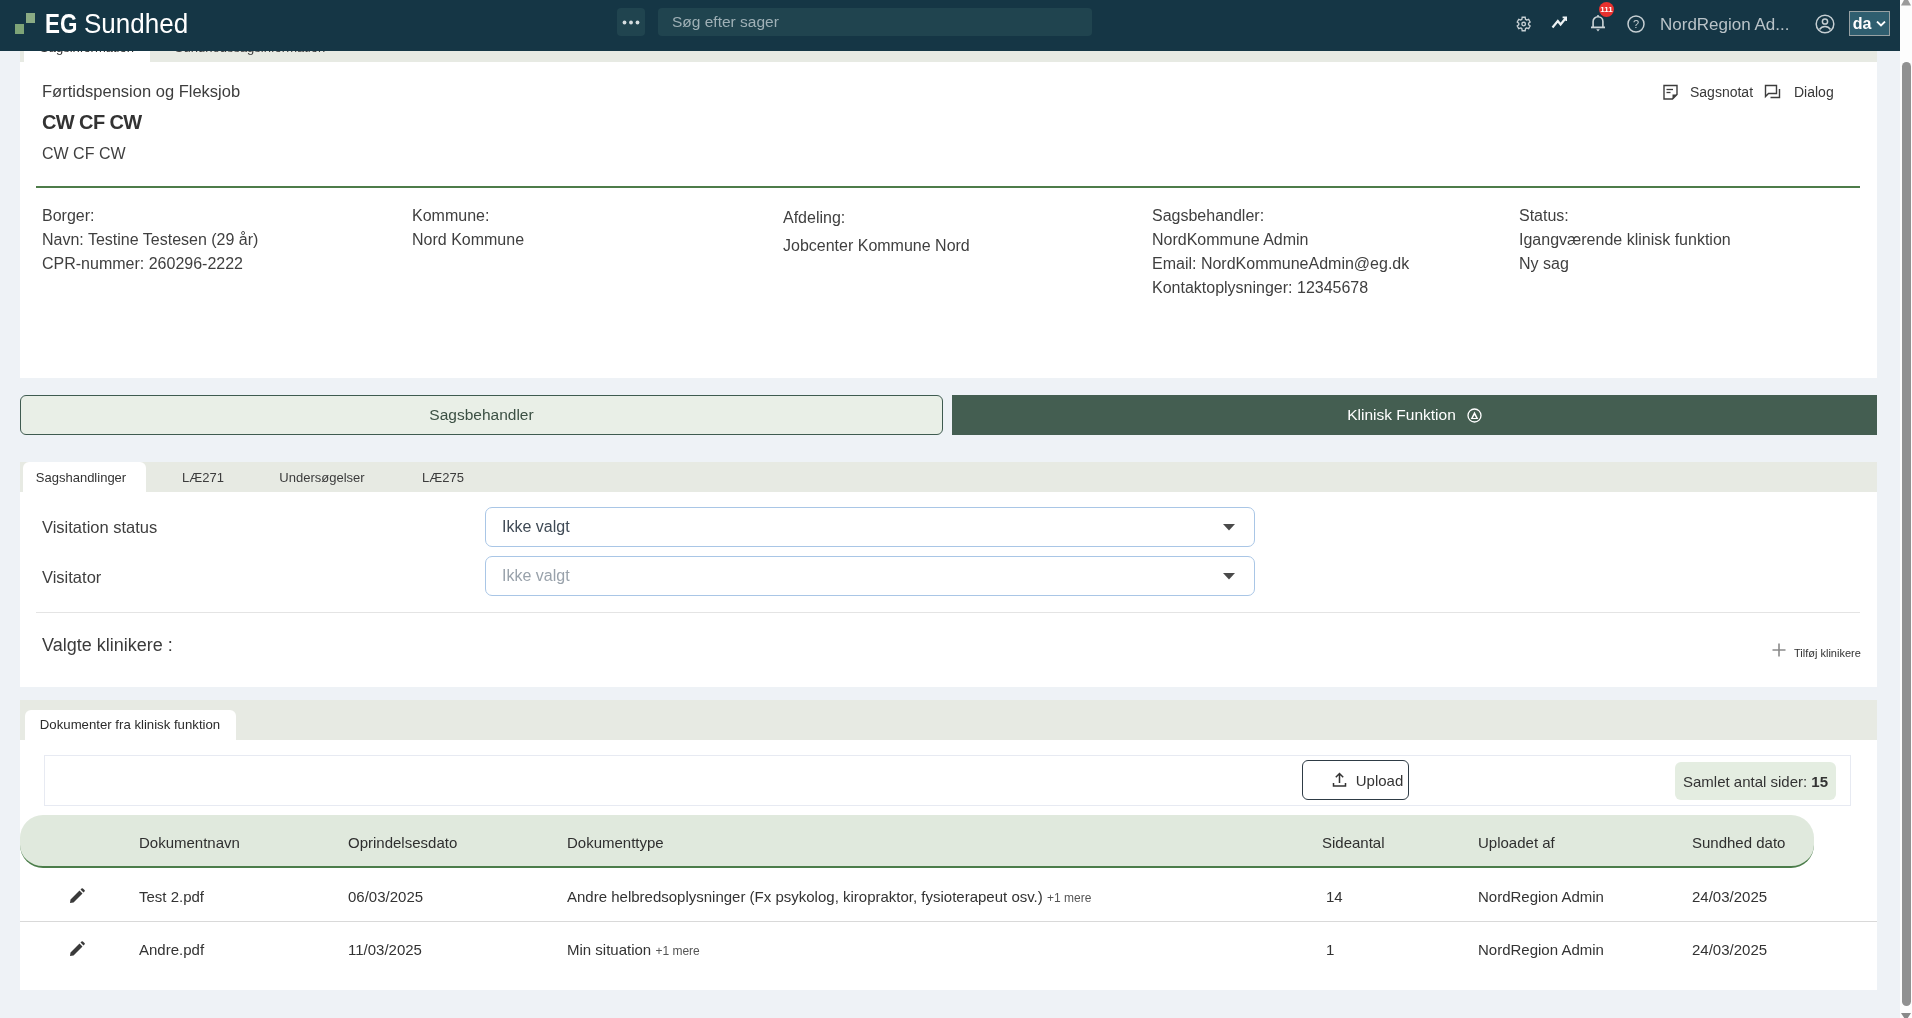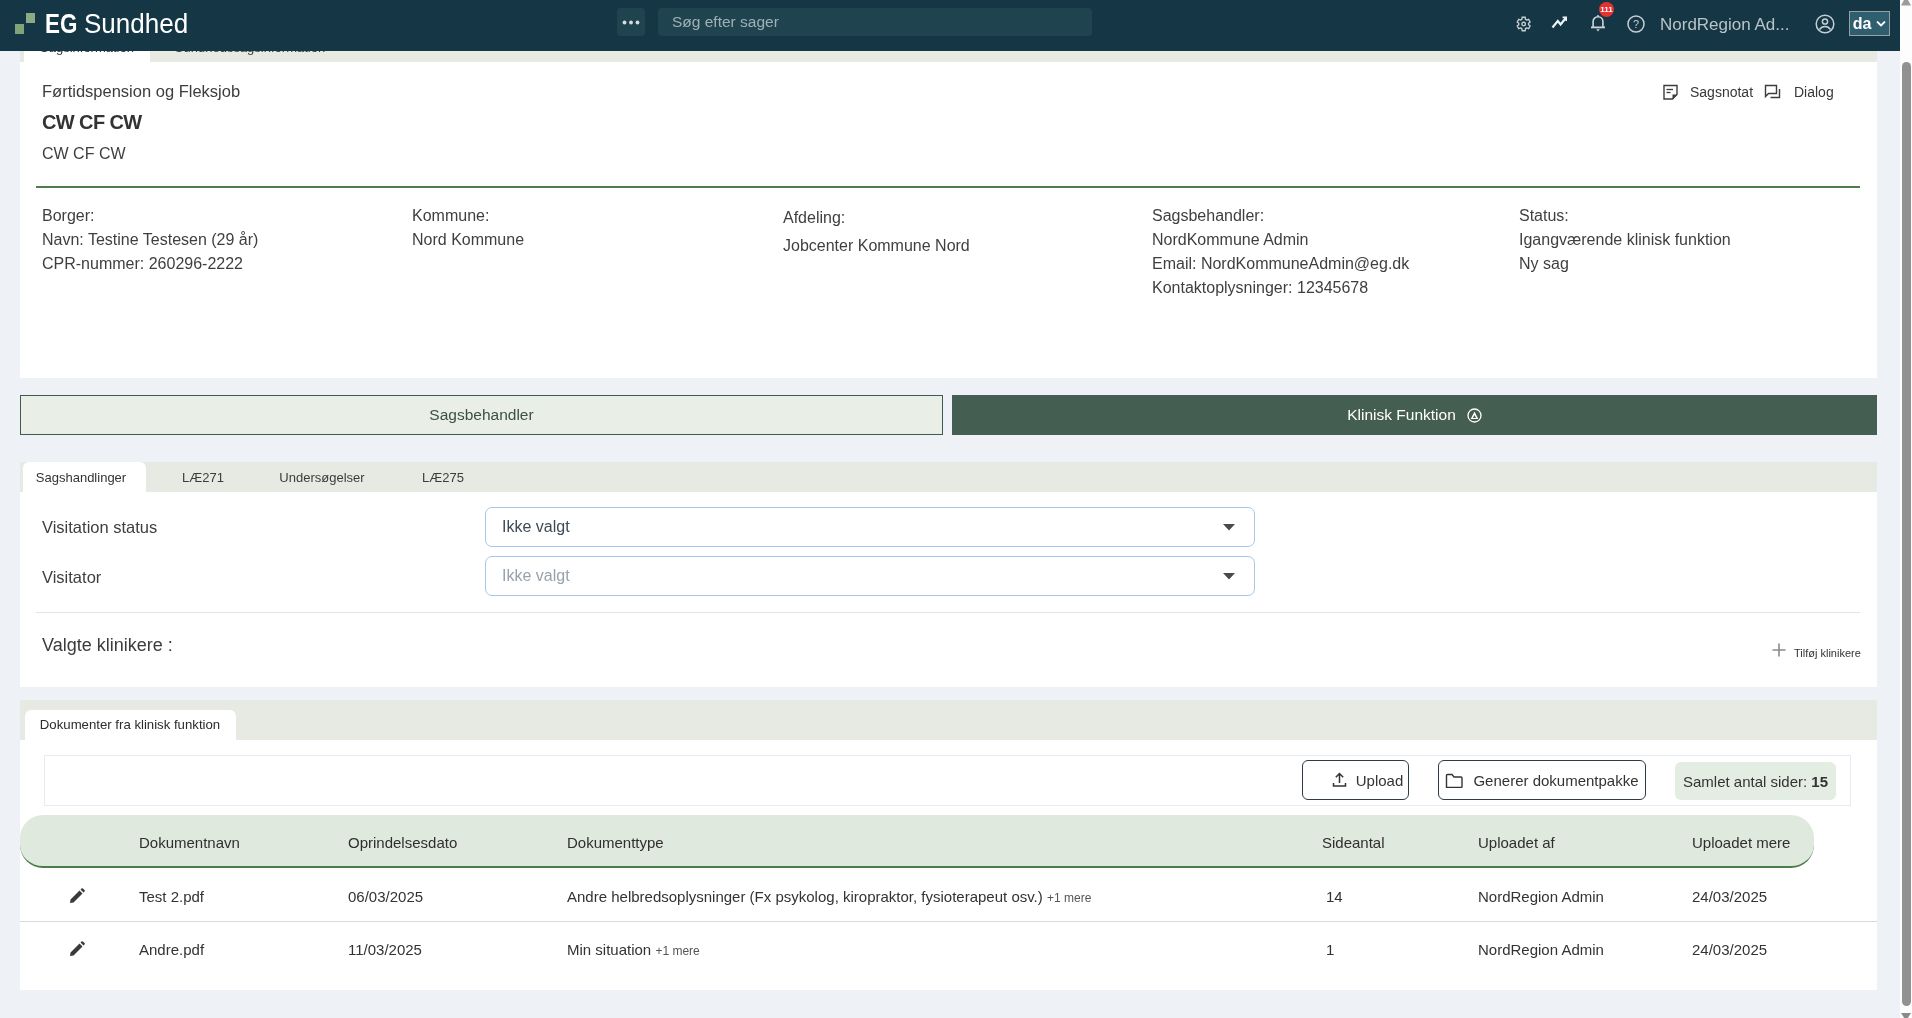--- a/index.html
+++ b/index.html
@@ -51,21 +51,21 @@
     Afdeling:<br>Jobcenter Kommune Nord
   </div>
   <div class="abs" style="left:1132px;top:142px;font-size:16px;color:#3f3f3f;line-height:24px;">
     Sagsbehandler:<br>NordKommune Admin<br>Email: NordKommuneAdmin@eg.dk<br>Kontaktoplysninger: 12345678
   </div>
   <div class="abs" style="left:1499px;top:142px;font-size:16px;color:#3f3f3f;line-height:24px;">
     Status:<br>Igangværende klinisk funktion<br>Ny sag
   </div>
 </div>
 
-<div class="abs" style="left:20px;top:395px;width:923px;height:40px;background:#e9efe7;border:1.5px solid #3f5b50;border-radius:0;display:flex;align-items:center;justify-content:center;font-size:15.5px;color:#3c5044;">Sagsbehandler</div>
+<div class="abs" style="left:20px;top:395px;width:923px;height:40px;background:#e9efe7;border:1.5px solid #3f5b50;border-radius:6px;display:flex;align-items:center;justify-content:center;font-size:15.5px;color:#3c5044;">Sagsbehandler</div>
 <div class="abs" style="left:952px;top:395px;width:925px;height:40px;background:#445e51;border-radius:0;display:flex;align-items:center;justify-content:center;gap:11px;font-size:15.5px;color:#fff;">
   <span>Klinisk Funktion</span>
   <svg width="15" height="15" viewBox="0 0 15 15">
       <circle cx="7.5" cy="7.5" r="6.5" fill="none" stroke="#fff" stroke-width="1.3"></circle>
       <path fill-rule="evenodd" d="M7.5 3.6 L11.3 11 L3.7 11 z M7.5 7 L9.1 10 L5.9 10 z" fill="#fff"></path>
     </svg>
 </div>
 
 <div class="strip" style="top:462px;height:30px;">
   <div class="abs" style="left:3px;top:0;width:123px;height:30px;background:#fff;border-radius:6px 6px 0 0;"></div>
@@ -109,36 +109,30 @@
   <div class="abs" style="left:24px;top:15px;width:1807px;height:51px;border:1px solid #e7eaf2;background:#fff;"></div>
 
   <div class="abs" style="left:1282px;top:20px;width:107px;height:40px;border:1.5px solid #2e3b45;border-radius:6px;display:flex;align-items:center;justify-content:center;gap:9px;padding-left:24px;">
     <svg width="15" height="16" viewBox="0 0 15 16">
         <path d="M7.5 11 V2 M3.8 5.2 L7.5 1.5 L11.2 5.2" fill="none" stroke="#333" stroke-width="1.5"></path>
         <path d="M1.5 11 v3 h12 v-3" fill="none" stroke="#333" stroke-width="1.5"></path>
       </svg>
     <span style="font-size:15px;color:#333;">Upload</span>
   </div>
 
-  <div class="abs" style="left:1418px;top:20px;width:208px;height:40px;border:1.5px solid #2e3b45;border-radius:6px;display:flex;align-items:center;justify-content:center;gap:10px;">
-    <svg width="18" height="15" viewBox="0 0 18 15">
-        <path d="M1.5 13.5 v-11 a1 1 0 0 1 1-1 h4.5 l2 2.5 h7 a1 1 0 0 1 1 1 v8.5 a1 1 0 0 1 -1 1 h-14.5 z" fill="none" stroke="#333" stroke-width="1.4"></path>
-      </svg>
-    <span style="font-size:15px;color:#333;">Generer dokumentpakke</span>
-  </div>
 
   <div class="abs" style="left:1655px;top:22px;width:161px;height:38px;background:#e4ede1;border-radius:6px;display:flex;align-items:center;justify-content:center;font-size:15px;color:#333;">Samlet antal sider:&nbsp;<b>15</b></div>
 
   <div class="abs" style="left:0;top:75px;width:1794px;height:53px;background:#e0e9dd;border-bottom:2px solid #4b7d4a;border-radius:23px;">
     <div class="abs" style="left:119px;top:19px;font-size:15px;color:#2f2f2f;">Dokumentnavn</div>
     <div class="abs" style="left:328px;top:19px;font-size:15px;color:#2f2f2f;">Oprindelsesdato</div>
     <div class="abs" style="left:547px;top:19px;font-size:15px;color:#2f2f2f;">Dokumenttype</div>
     <div class="abs" style="left:1302px;top:19px;font-size:15px;color:#2f2f2f;">Sideantal</div>
     <div class="abs" style="left:1458px;top:19px;font-size:15px;color:#2f2f2f;">Uploadet af</div>
-    <div class="abs" style="left:1672px;top:19px;font-size:15px;color:#2f2f2f;">Uploadet mere</div>
+    <div class="abs" style="left:1672px;top:19px;font-size:15px;color:#2f2f2f;">Sundhed dato</div>
   </div>
 
   <div class="abs" style="left:0;top:130px;width:1857px;height:52px;border-bottom:1px solid #d9d9d9;">
     <svg class="abs" style="left:49px;top:18px;" width="16" height="16" viewBox="0 0 16 16">
         <path d="M1.5 11.5 L10.5 2.5 L13.5 5.5 L4.5 14.5 L1 15 z M11.5 1.5 l1 -1 a1 1 0 0 1 1.4 0 l1.6 1.6 a1 1 0 0 1 0 1.4 l-1 1 z" fill="#3a3a3a"></path>
       </svg>
     <div class="abs" style="left:119px;top:18px;font-size:15px;color:#333;">Test 2.pdf</div>
     <div class="abs" style="left:328px;top:18px;font-size:15px;color:#333;">06/03/2025</div>
     <div class="abs" style="left:547px;top:18px;font-size:15px;color:#333;">Andre helbredsoplysninger (Fx psykolog, kiropraktor, fysioterapeut osv.) <span style="font-size:12px;color:#555;">+1 mere</span></div>
     <div class="abs" style="left:1306px;top:18px;font-size:15px;color:#333;">14</div>

